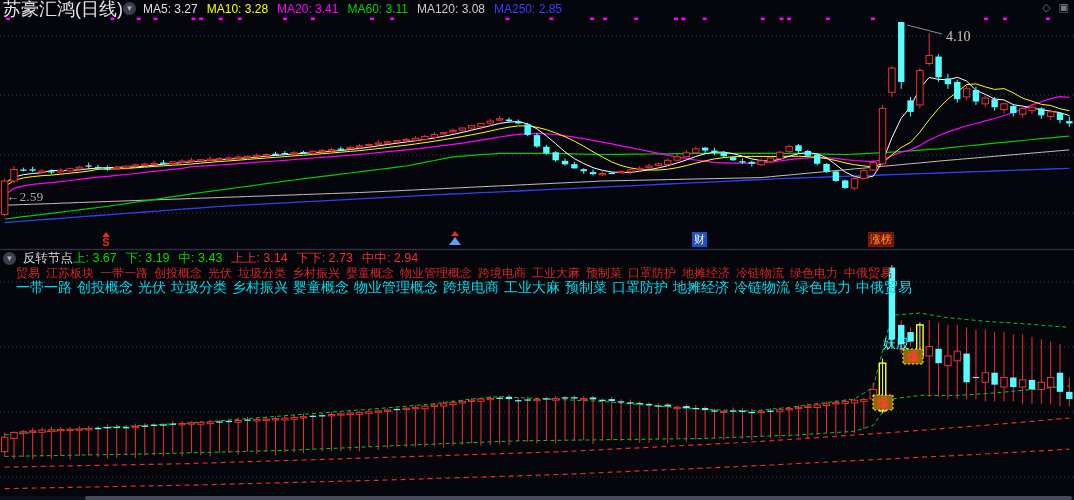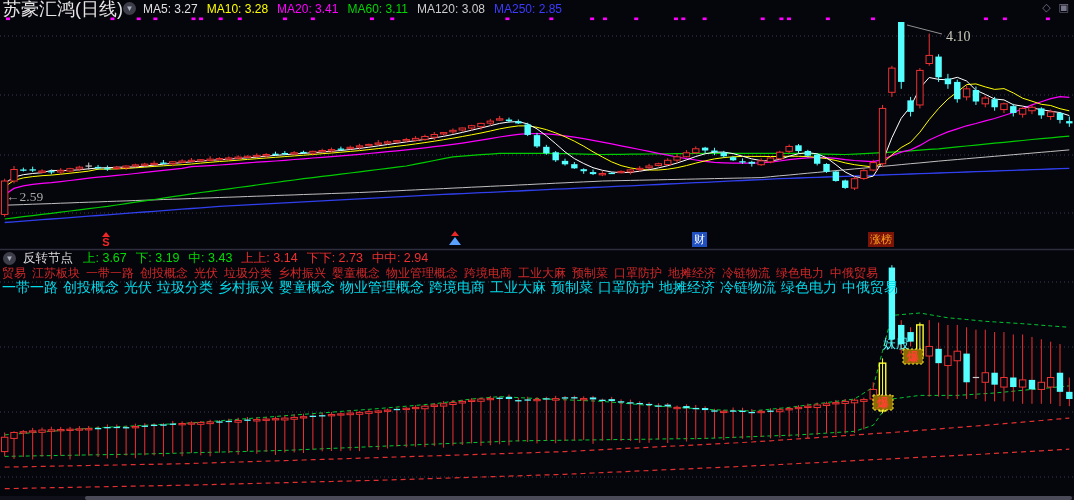--- a/index.html
+++ b/index.html
@@ -18,22 +18,22 @@
            border-bottom:5px solid #ee2626;margin:0 auto;}
   .tri-blue{width:0;height:0;border-left:6px solid transparent;border-right:6px solid transparent;
             border-bottom:8px solid #5aa0ff;margin:1px auto 0;}
   .s-letter{color:#ee2626;font-weight:700;font-size:11px;line-height:10px;}
   .dual-tri{left:447px;top:231px;width:16px;}
   .badge{position:absolute;top:232px;height:15px;line-height:15px;font-size:11px;padding:0 2px;z-index:6;}
   .badge-cai{left:692px;background:#2050c0;color:#ffffff;}
   .badge-zb{left:868px;background:#7a1408;color:#ffa020;}
   .ind-header{position:absolute;left:3px;top:250px;height:16px;display:flex;align-items:center;z-index:6;
               font-size:12.5px;white-space:nowrap;}
-  .ind-name{color:#dcdcdc;margin-right:10px;}
-  .tag-row{position:absolute;left:2px;z-index:6;white-space:nowrap;line-height:14px;}
+  .ind-name{color:#dcdcdc;}
+  .tag-row{position:absolute;left:16px;z-index:6;white-space:nowrap;line-height:14px;}
   .tag-row1{top:266px;font-size:12px;}
   .tag-row2{top:280px;font-size:14px;}
   .hscroll{position:absolute;left:0;right:0;bottom:0;height:4px;background:#10101a;z-index:8;}
   .hthumb{position:absolute;left:85px;right:2px;top:0;height:4px;background:#4a4a58;border-radius:2px;}
 </style>
 </head>
 <body>
 
 <div class="screen">
 

